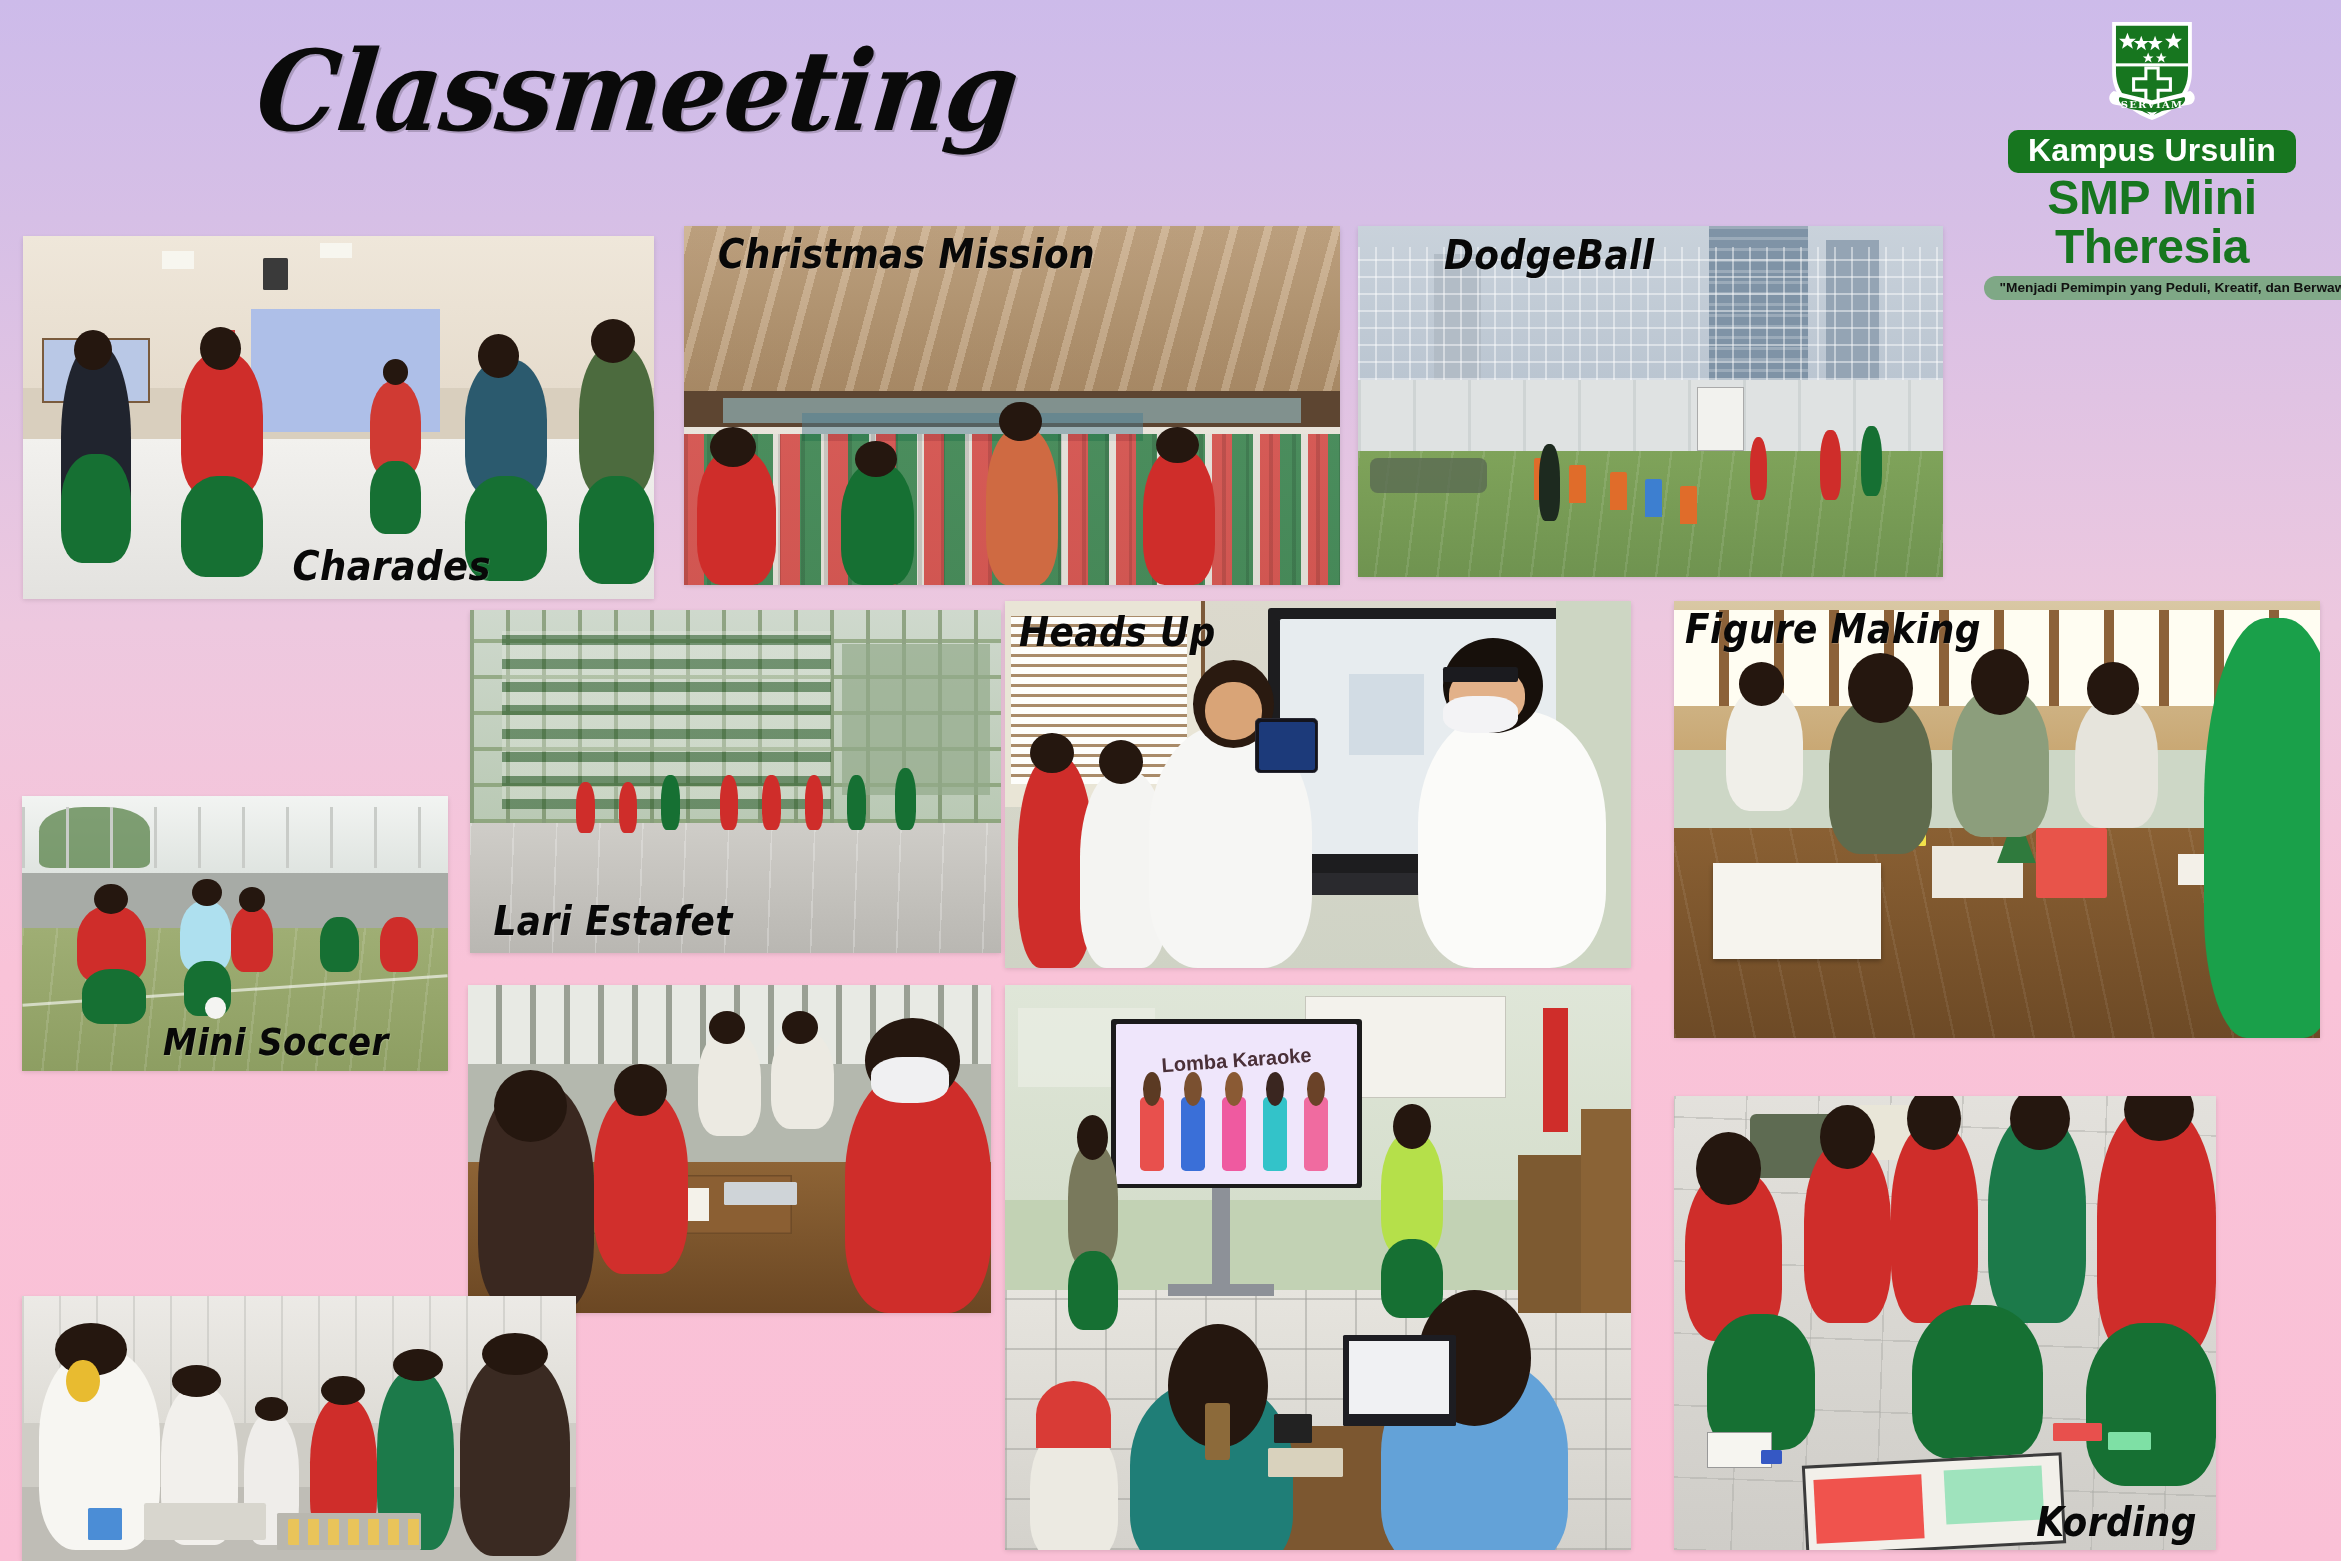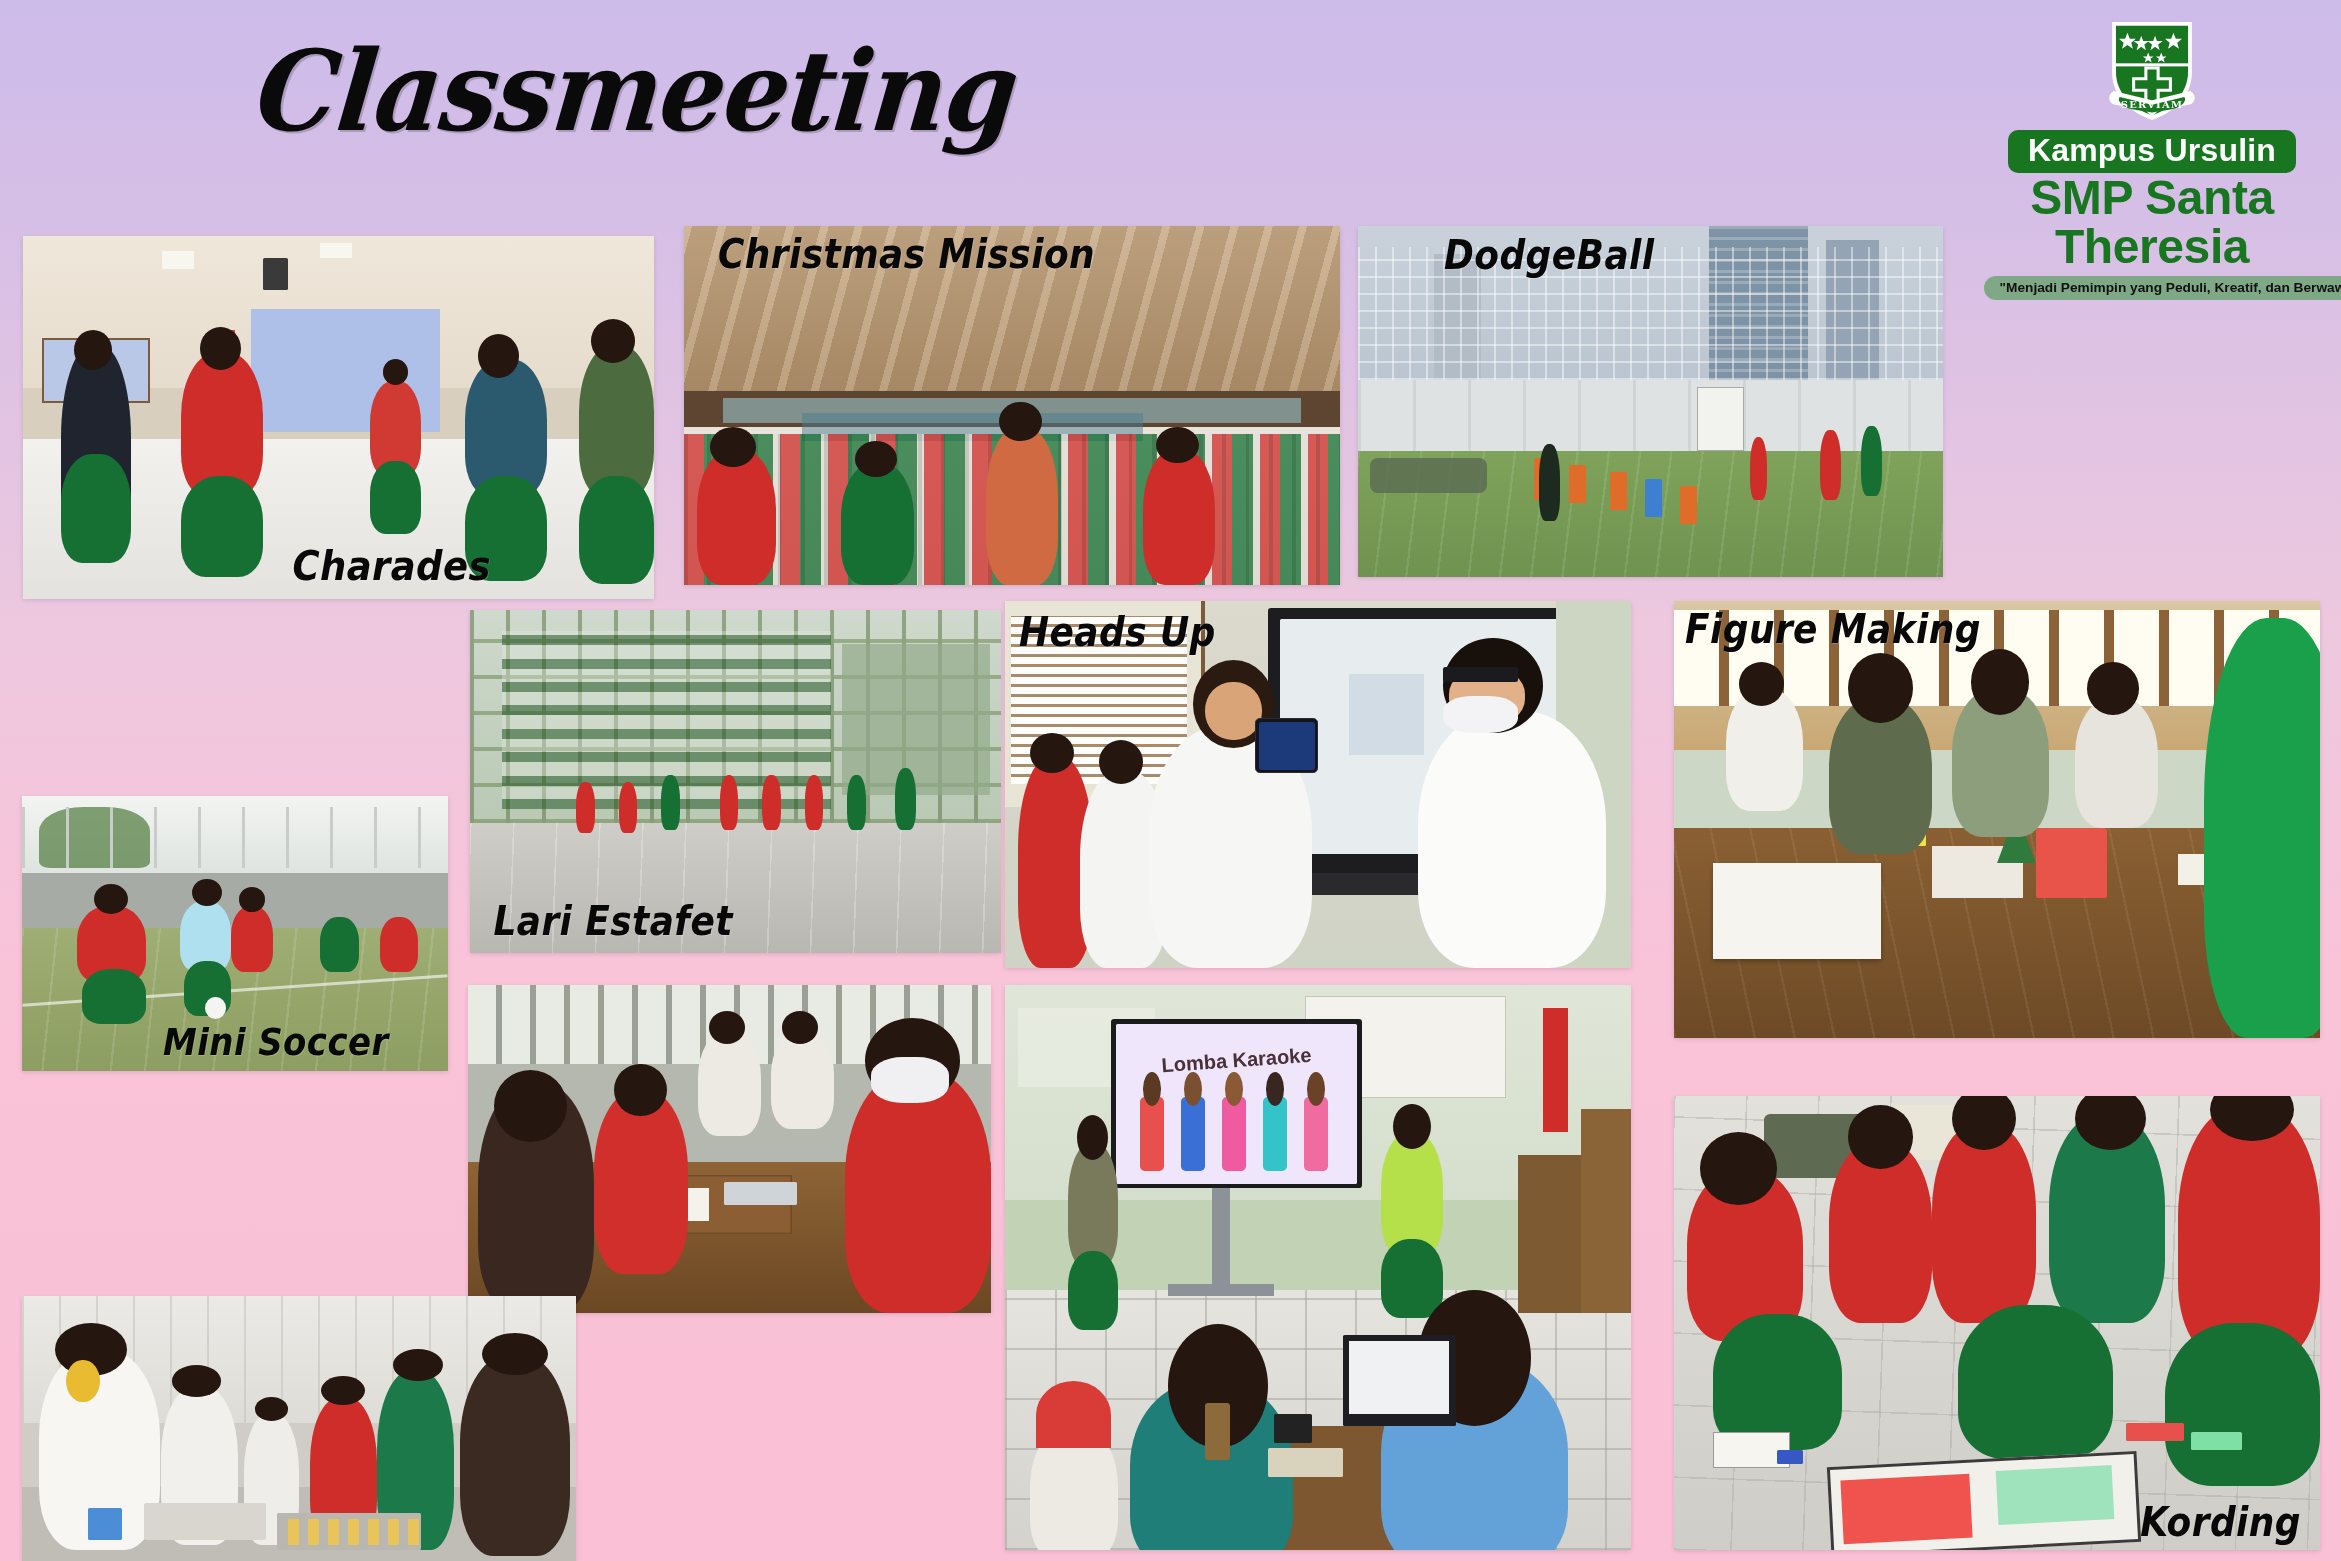--- a/index.html
+++ b/index.html
@@ -125,21 +125,21 @@
       <polygon points="72,46 74,51 79,51 75,54 76.5,59 72,56 67.5,59 69,54 65,51 70,51"></polygon>
     </g>
     <rect x="13" y="60" width="94" height="4" fill="#ffffff"></rect>
     <path d="M52 66 H68 V80 H84 V95 H68 V119 L60 127 L52 119 V95 H36 V80 H52 Z" fill="#17761f" stroke="#ffffff" stroke-width="4"></path>
     <path d="M10 96 C2 100 2 112 12 114 L60 122 L108 114 C118 112 118 100 110 96 L60 108 Z" fill="#ffffff"></path>
     <path d="M18 104 C14 108 20 117 34 120 L60 124 L86 120 C100 117 106 108 102 104 L60 114 Z" fill="#17761f"></path>
     <text x="60" y="118" font-family="DejaVu Serif, serif" font-size="13" font-weight="700" fill="#ffffff" text-anchor="middle" letter-spacing="1.6">SERVIAM</text>
   </svg>
 
   <div id="campus-pill">Kampus Ursulin</div>
-  <div id="school-name">SMP Santa Theresia</div>
+  <div id="school-name">SMP Mini Theresia</div>
   <div id="tagline">"Menjadi Pemimpin yang Peduli, Kreatif, dan Berwawasan Global"</div>
 </div>
 
 <div class="photo" style="left:23.4px; top:236px; width:631px; height:363px;">
   <div class="scene">
     <div class="band" style="top:0; height:42%; background:linear-gradient(#efe7da,#e6dccd);"></div>
     <div class="band" style="top:42%; height:14%; background:#d9cfbe;"></div>
     <div class="band" style="top:56%; height:44%; background:linear-gradient(#f2f1ee,#e3e2df);"></div>
     <div style="position:absolute;left:36%;top:20%;width:30%;height:34%;background:#aebfe8;"></div>
     <div style="position:absolute;left:3%;top:28%;width:17%;height:18%;background:#b9c8e6;border:2.3px solid #7a5b3d;"></div>
@@ -445,21 +445,21 @@
     <div class="head" style="left:83%;top:14%;width:12%;height:16%;"></div>
     <div style="position:absolute;left:22%;top:78%;width:22%;height:14%;background:#d8d6ce;border-radius:2.3px;"></div>
     <div style="position:absolute;left:46%;top:82%;width:26%;height:14%;background:#b9b7af;border-radius:1.6px;"></div>
     <div style="position:absolute;left:48%;top:84%;width:24%;height:10%;
       background:repeating-linear-gradient(90deg, #e9c45a 0 11px, transparent 11px 20px);border-radius:1.6px;"></div>
     <div style="position:absolute;left:12%;top:80%;width:6%;height:12%;background:#4b8dd6;border-radius:1.6px;"></div>
   </div>
   <div class="caption" style="left:166px; top:-41px; font-size:36px;">Masterchef</div>
 </div>
 
-<div class="photo" style="left:1674px; top:1096px; width:646px; height:454px;">
+<div class="photo" style="left:1674px; top:1096px; width:542px; height:454px;">
   <div class="scene">
     <div class="band" style="top:0;height:100%;background:linear-gradient(#e3e1dc,#cfcdc8);"></div>
     <div style="position:absolute;left:0;top:0;width:100%;height:100%;
       background:repeating-linear-gradient(92deg, rgba(170,170,165,.45) 0 1.6px, transparent 1.6px 72px),
                  repeating-linear-gradient(2deg, rgba(170,170,165,.45) 0 1.6px, transparent 1.6px 72px);"></div>
     <div style="position:absolute;left:14%;top:4%;width:22%;height:14%;background:#5e6b52;border-radius:6.2px;"></div>
     <div style="position:absolute;left:34%;top:2%;width:14%;height:12%;background:#e9e6d8;border-radius:3.1px;"></div>
     <div class="fig" style="left:2%;top:16%;width:18%;height:38%;background:#cf2d2a;"></div>
     <div class="head" style="left:4%;top:8%;width:12%;height:16%;"></div>
     <div class="fig" style="left:24%;top:10%;width:16%;height:40%;background:#cf2d2a;"></div>

